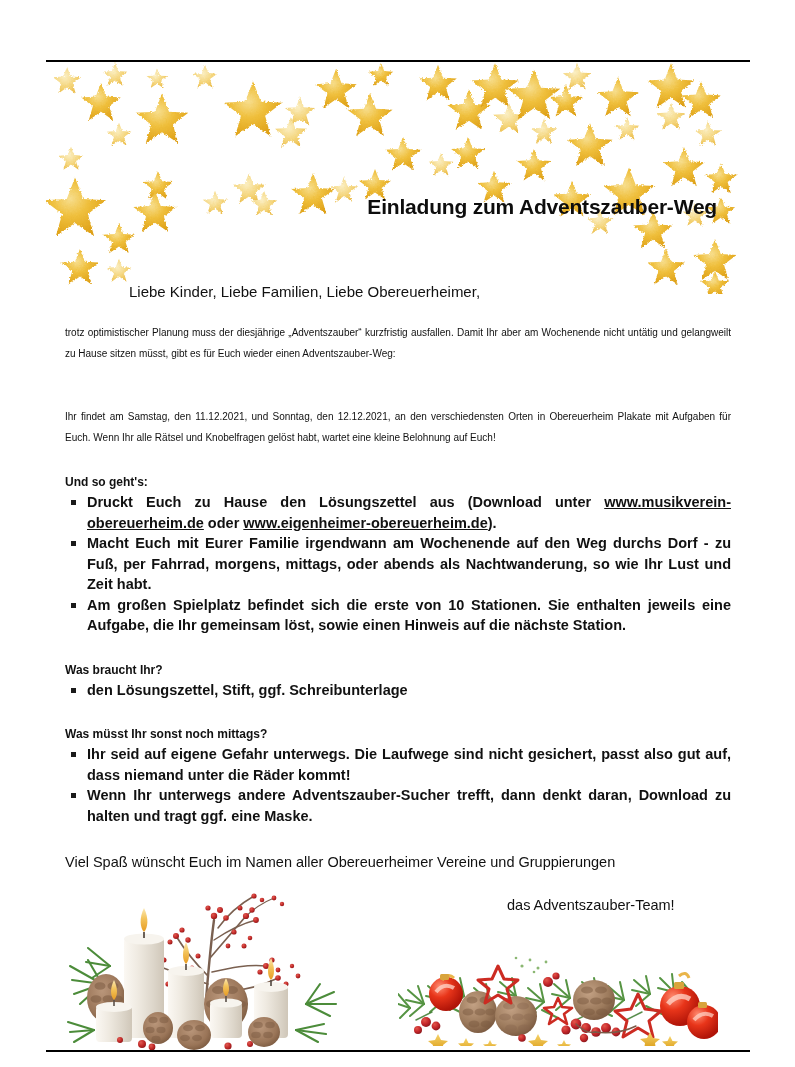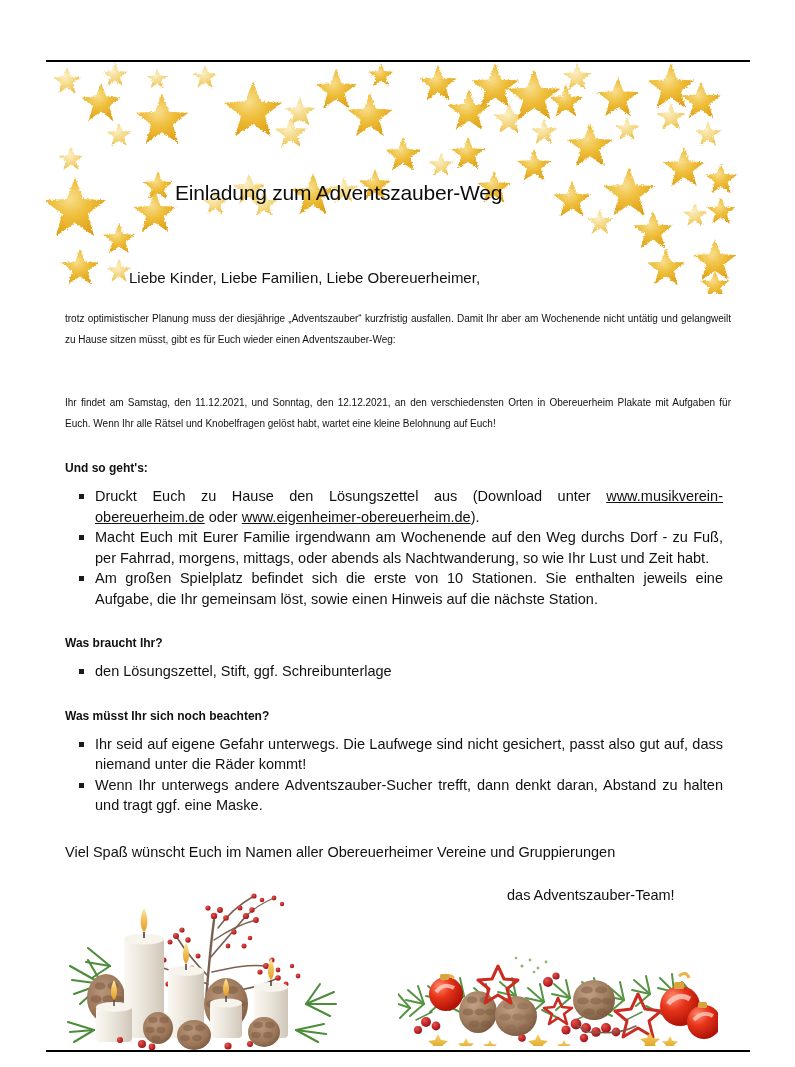--- a/index.html
+++ b/index.html
@@ -48,27 +48,28 @@
 
   
   .content {
     position: absolute;
     left: 65px;
     top: 180px;
     width: 666px;
   }
 
   h1.doc-title {
-    margin: 0;
+    margin: 14px;
     padding: 0 0 0 110px;
     font-size: 21px;
-    font-weight: normal;
+    font-weight: bold;
     line-height: 26px;
     letter-spacing: -0.2px;
     color: #0d0d0d;
+    text-align: right;
   }
 
   .salutation {
     margin: 62px 0 0 64px;
     font-size: 15px;
     line-height: 19px;
   }
 
   p.para {
     margin: 21px 0 0 0;
@@ -79,23 +80,24 @@
   p.para.tight { margin-top: 42px; }
 
   h2.sub {
     margin: 24px 0 0 0;
     font-size: 12px;
     font-weight: bold;
     line-height: 20px;
   }
 
   ul.bullets {
-    margin: 8px;
+    margin: 0;
     padding: 0;
     list-style: none;
+    font-weight: bold;
   }
   ul.bullets li {
     position: relative;
     margin: 0;
     padding: 0 0 0 22px;
     font-size: 14.5px;
     line-height: 20.5px;
     text-align: justify;
   }
   ul.bullets li::before {
@@ -254,24 +256,24 @@
       <li><span>Druckt Euch zu Hause den Lösungszettel aus (Download unter </span><a class="link" href="#">www.musikverein-obereuerheim.de</a><span> oder </span><a class="link" href="#">www.eigenheimer-obereuerheim.de</a><span>).</span></li>
       <li>Macht Euch mit Eurer Familie irgendwann am Wochenende auf den Weg durchs Dorf - zu Fuß, per Fahrrad, morgens, mittags, oder abends als Nachtwanderung, so wie Ihr Lust und Zeit habt.</li>
       <li>Am großen Spielplatz befindet sich die erste von 10 Stationen. Sie enthalten jeweils eine Aufgabe, die Ihr gemeinsam löst, sowie einen Hinweis auf die nächste Station.</li>
     </ul>
 
     <h2 class="sub">Was braucht Ihr?</h2>
     <ul class="bullets">
       <li class="nojust">den Lösungszettel, Stift, ggf. Schreibunterlage</li>
     </ul>
 
-    <h2 class="sub">Was müsst Ihr sich noch beachten?</h2>
+    <h2 class="sub">Was müsst Ihr sonst noch mittags?</h2>
     <ul class="bullets">
       <li>Ihr seid auf eigene Gefahr unterwegs. Die Laufwege sind nicht gesichert, passt also gut auf, dass niemand unter die Räder kommt!</li>
-      <li>Wenn Ihr unterwegs andere Adventszauber-Sucher trefft, dann denkt daran, Abstand zu halten und tragt ggf. eine Maske.</li>
+      <li>Wenn Ihr unterwegs andere Adventszauber-Sucher trefft, dann denkt daran, Download zu halten und tragt ggf. eine Maske.</li>
     </ul>
 
     <p class="closing">Viel Spaß wünscht Euch im Namen aller Obereuerheimer Vereine und Gruppierungen</p>
     <p class="signature">das Adventszauber-Team!</p>
   </div>
 
   <div class="art-candles">
     <svg viewBox="0 0 290 170" xmlns="http://www.w3.org/2000/svg">
       <defs>
         <linearGradient id="wax" x1="0" y1="0" x2="1" y2="0">

